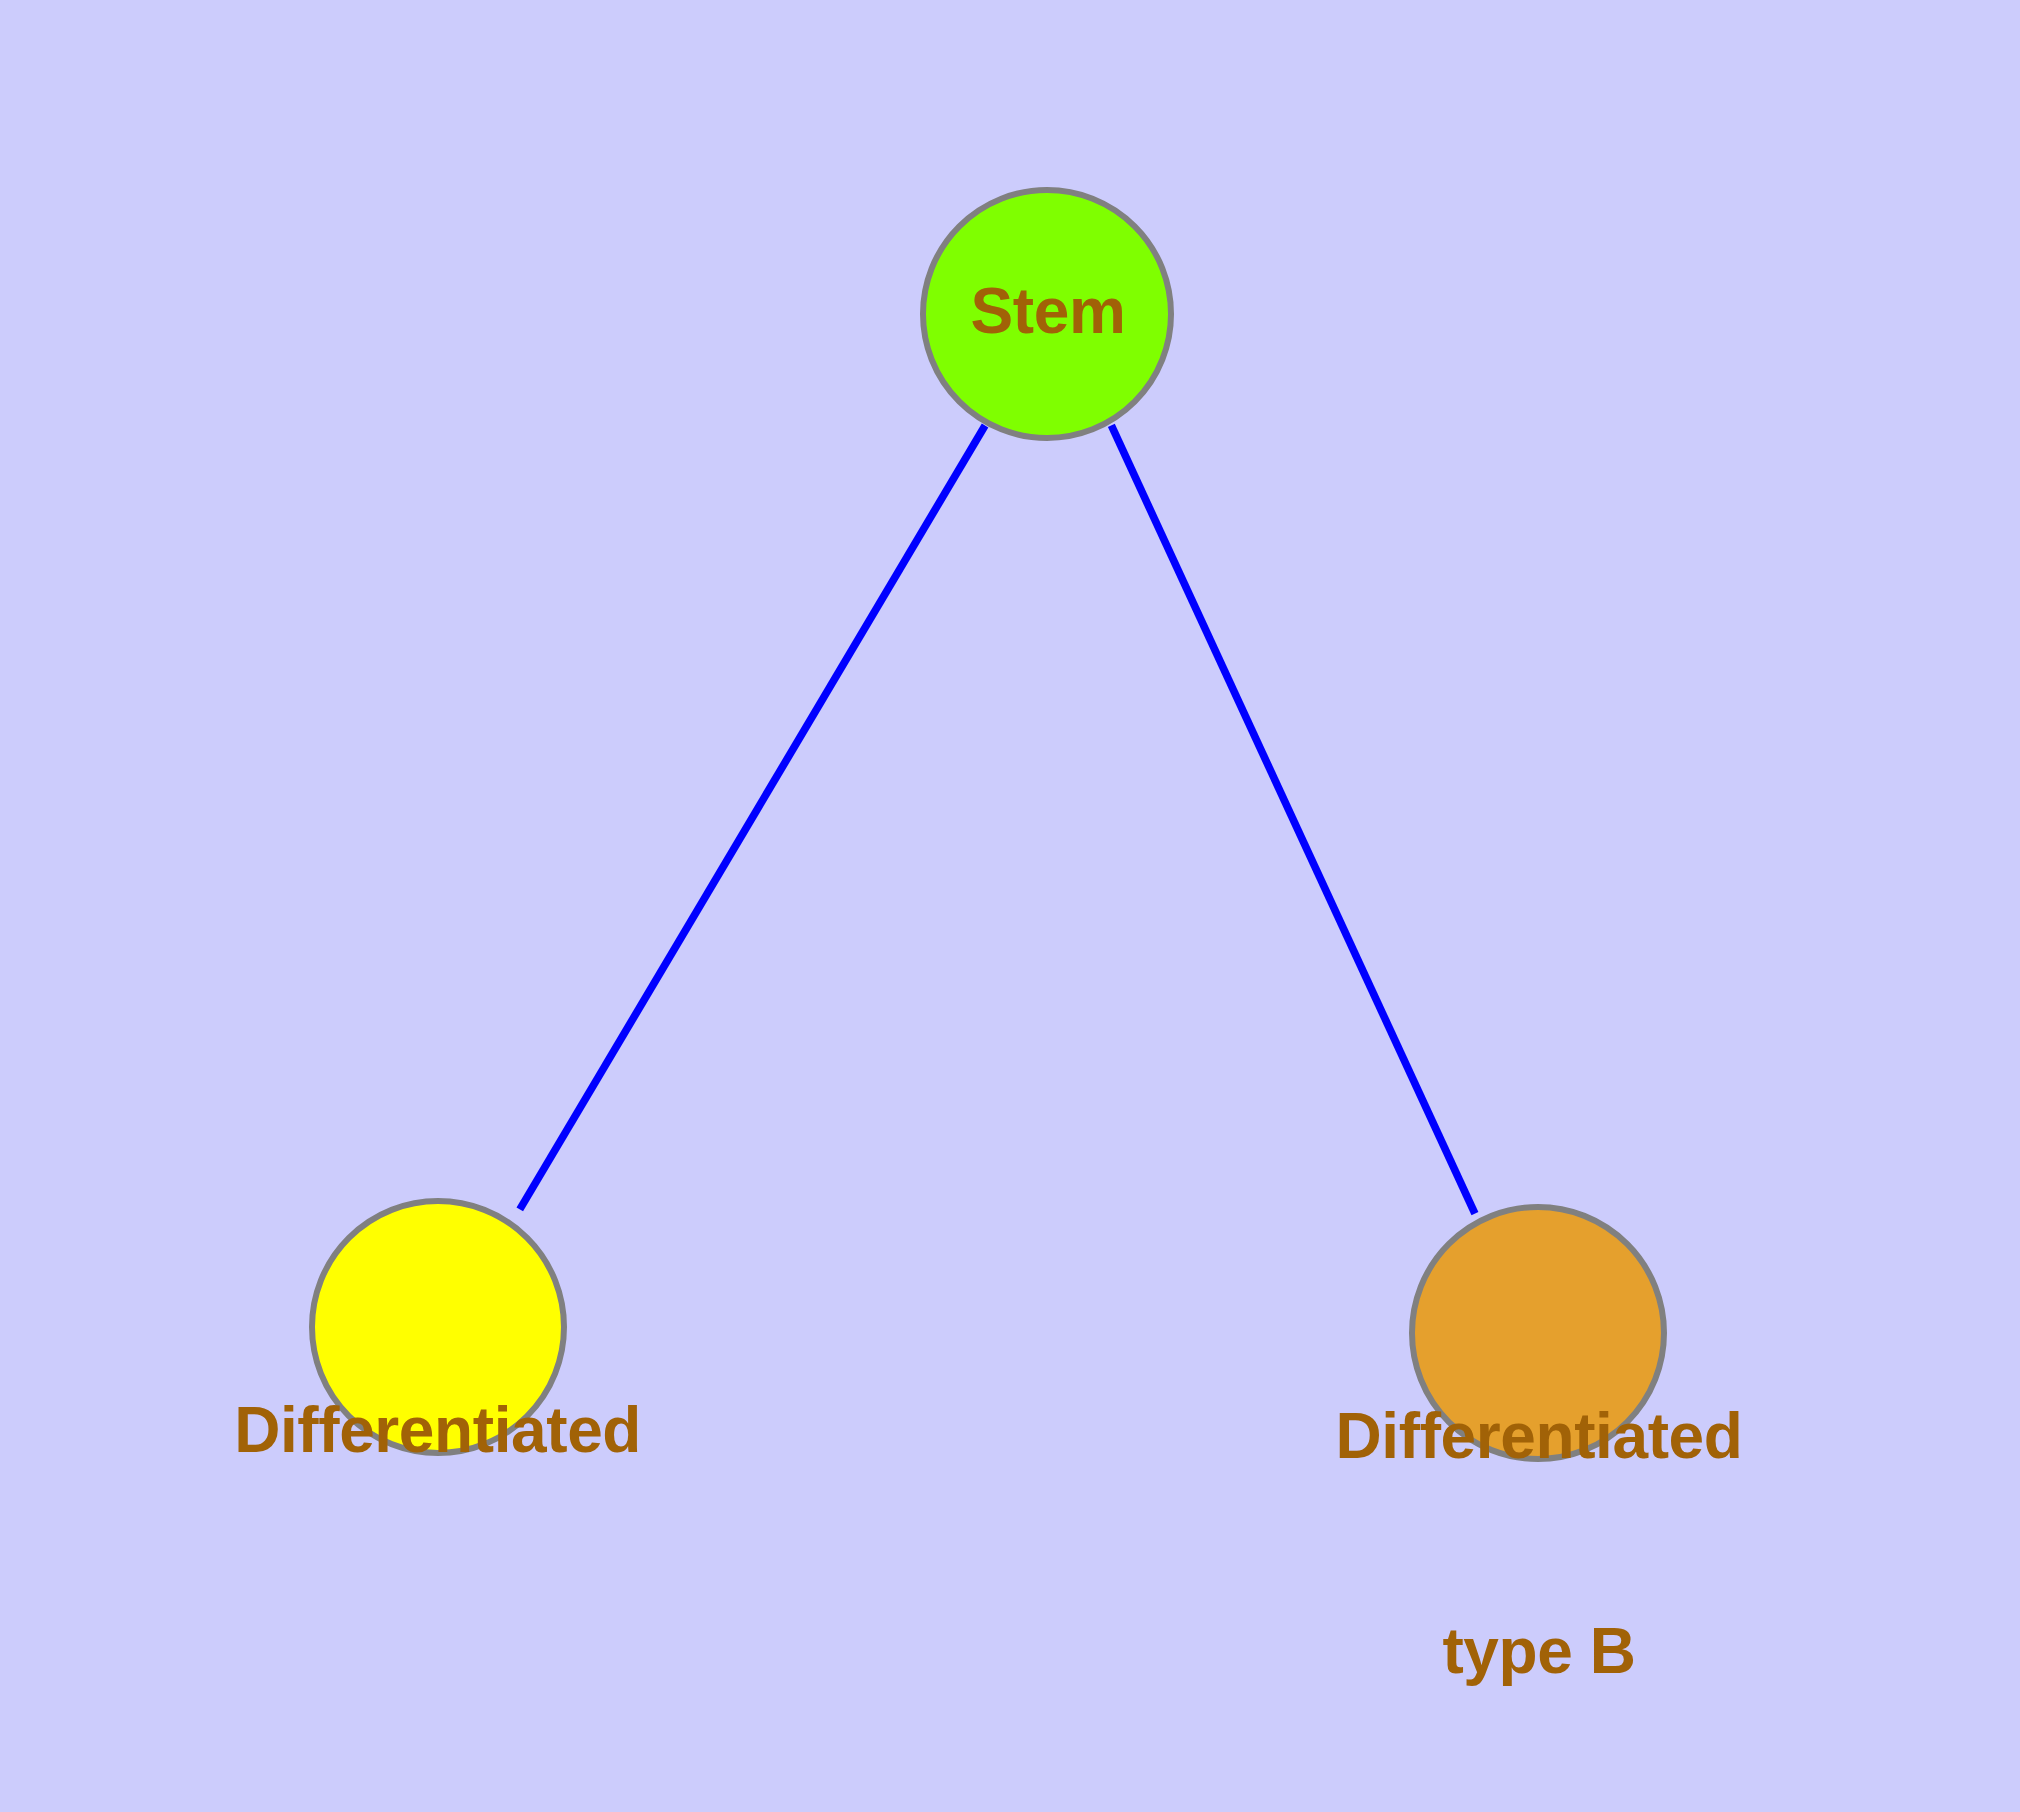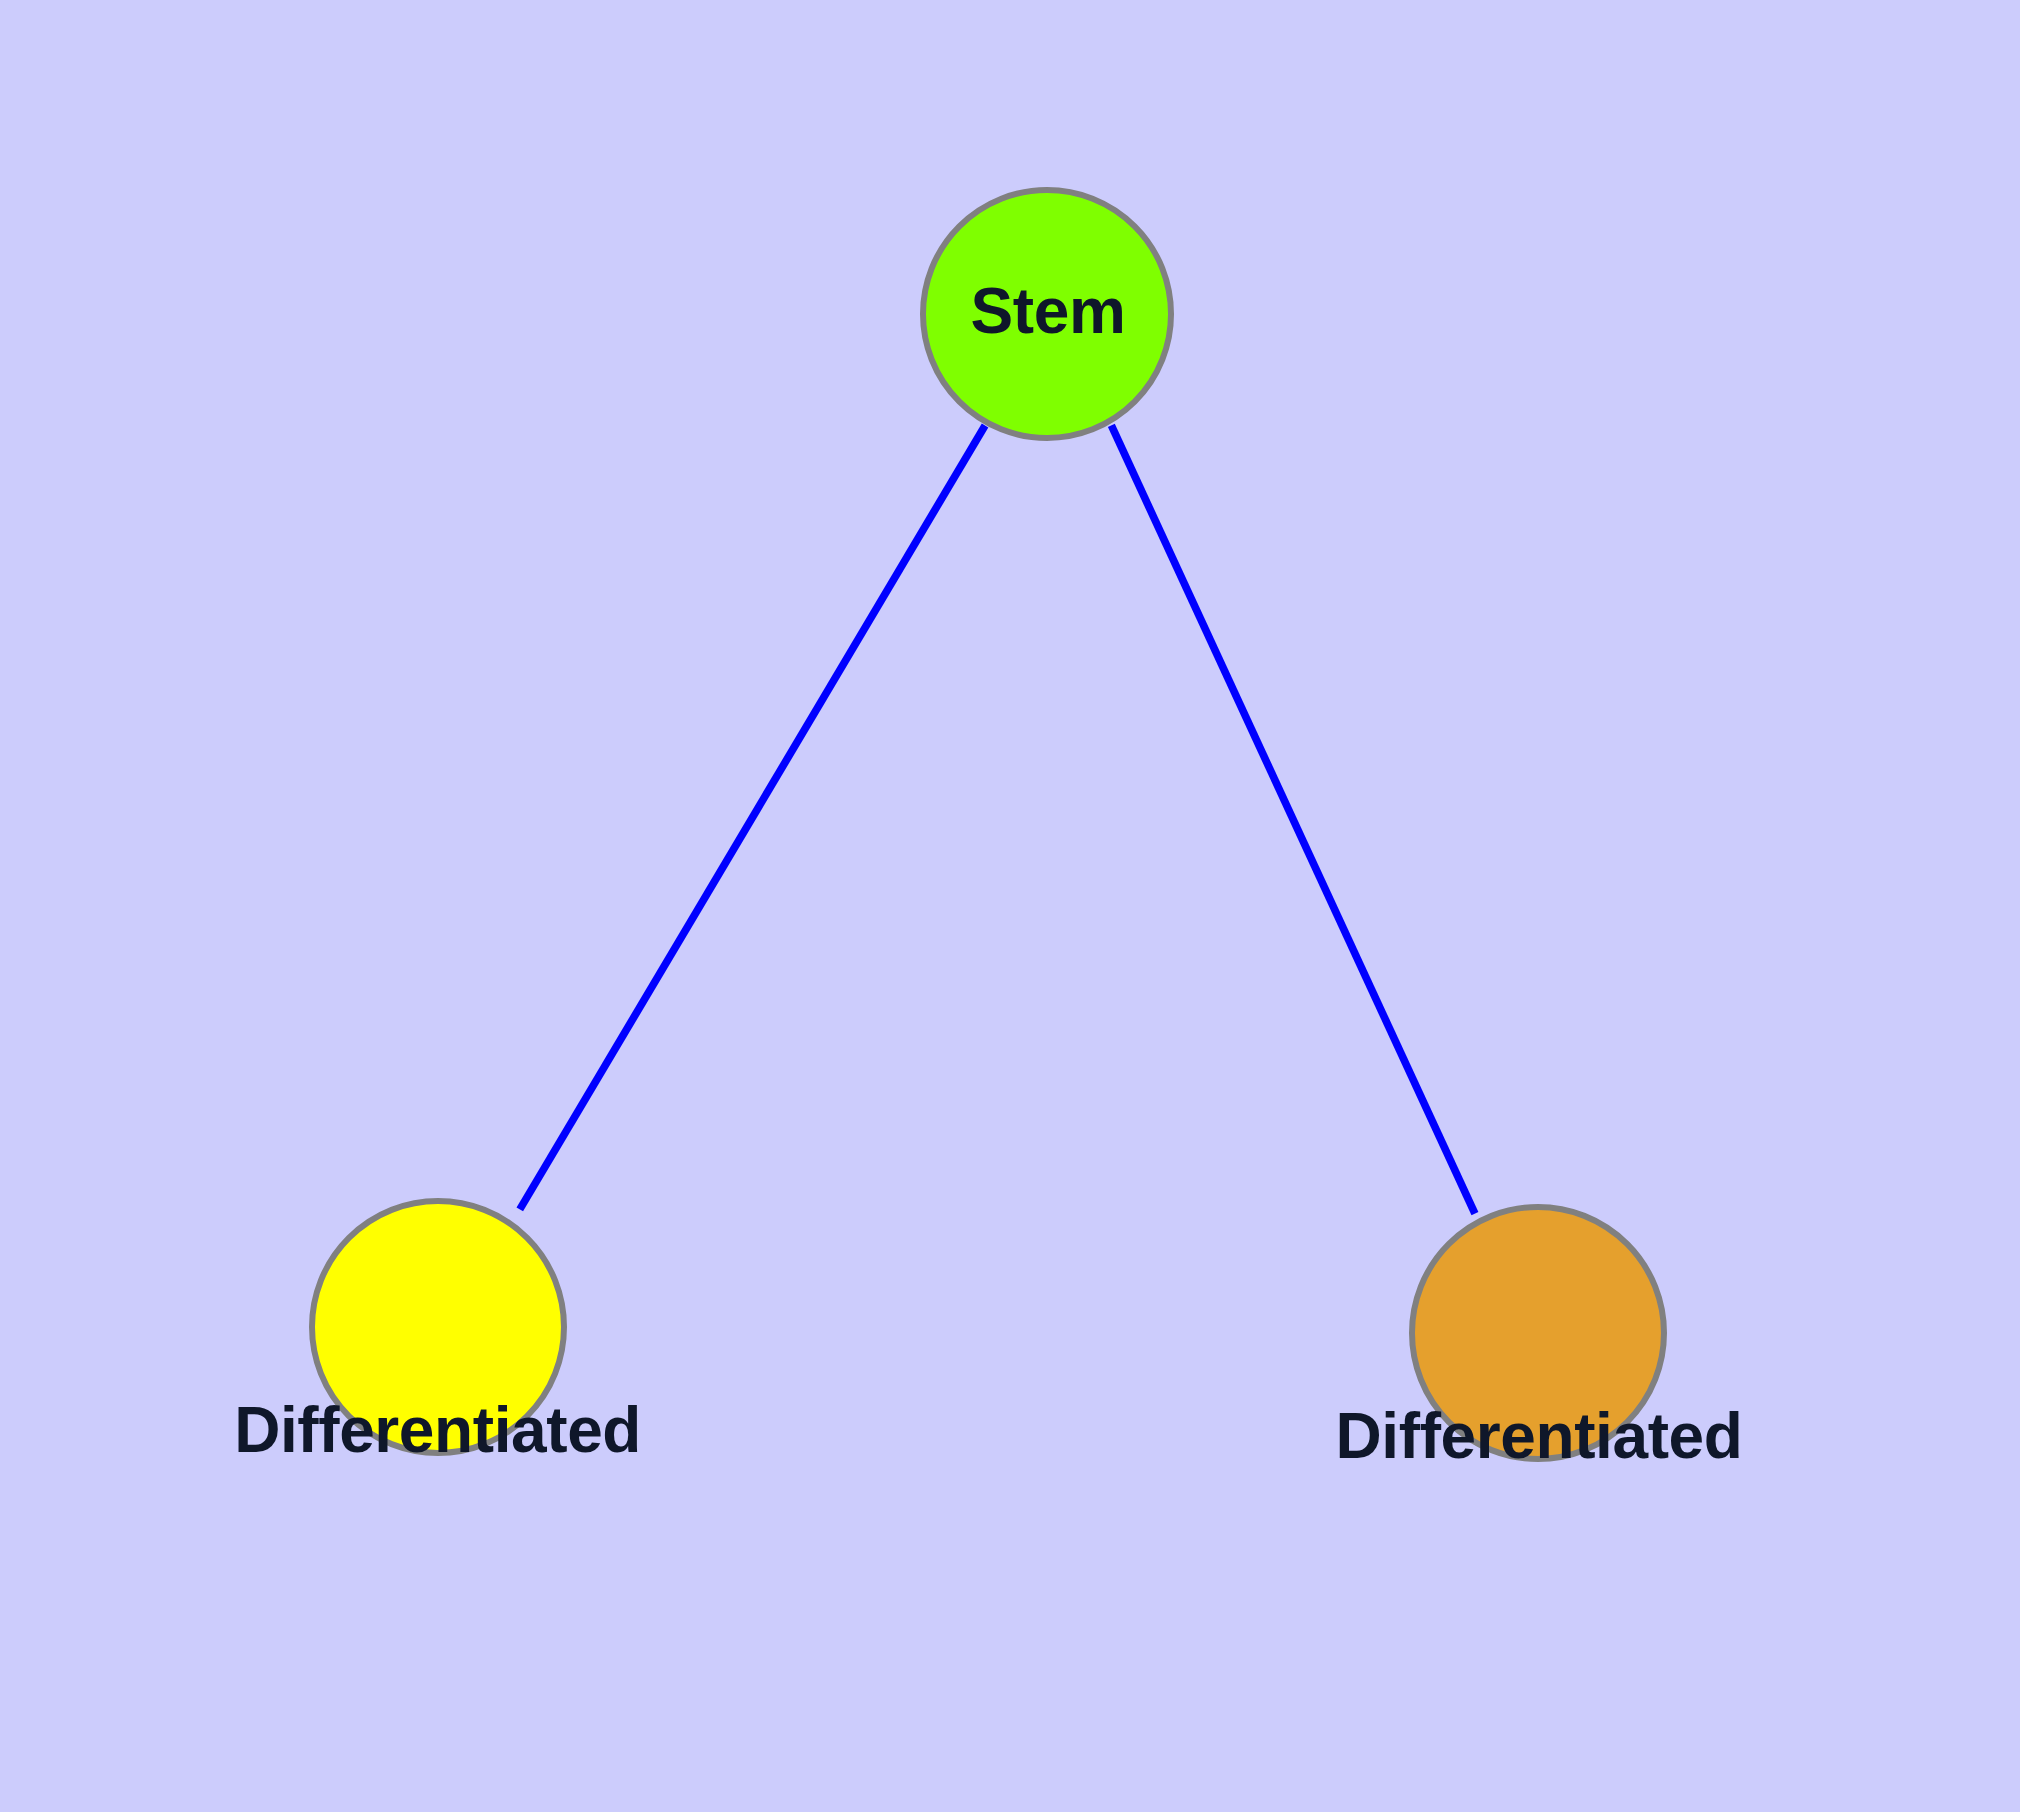--- a/index.html
+++ b/index.html
@@ -30,21 +30,21 @@
   .node {
     position: absolute;
     border-radius: 50%;
     box-sizing: border-box;
     border: 6px solid #808080;
   }
   .node-label {
     position: absolute;
     text-align: center;
     font-weight: bold;
-    color: #0f172a;
+    color: #a16207;
     white-space: pre;
     line-height: 1.12;
     letter-spacing: -0.4px;
     pointer-events: none;
   }
 </style>
 </head>
 <body>
 
 <div id="canvas">
@@ -63,16 +63,17 @@
   <div class="node" style="left:1409px; top:1204px; width:258px; height:258px; background:#e5a02d;"></div>
 
   <div class="node-label" style="left:624px; top:276px; width:848px; font-size:64px;">Stem</div>
 
   <div class="node-label" style="left:13.6px; top:1252px; width:848px; font-size:64px;">
     <div>Differentiated</div>
   </div>
 
   <div class="node-label" style="left:1115px; top:1258px; width:848px; font-size:64px;">
     <div>Differentiated</div>
+    <div>type B</div>
   </div>
 
 </div>
 
 
 </body></html>

